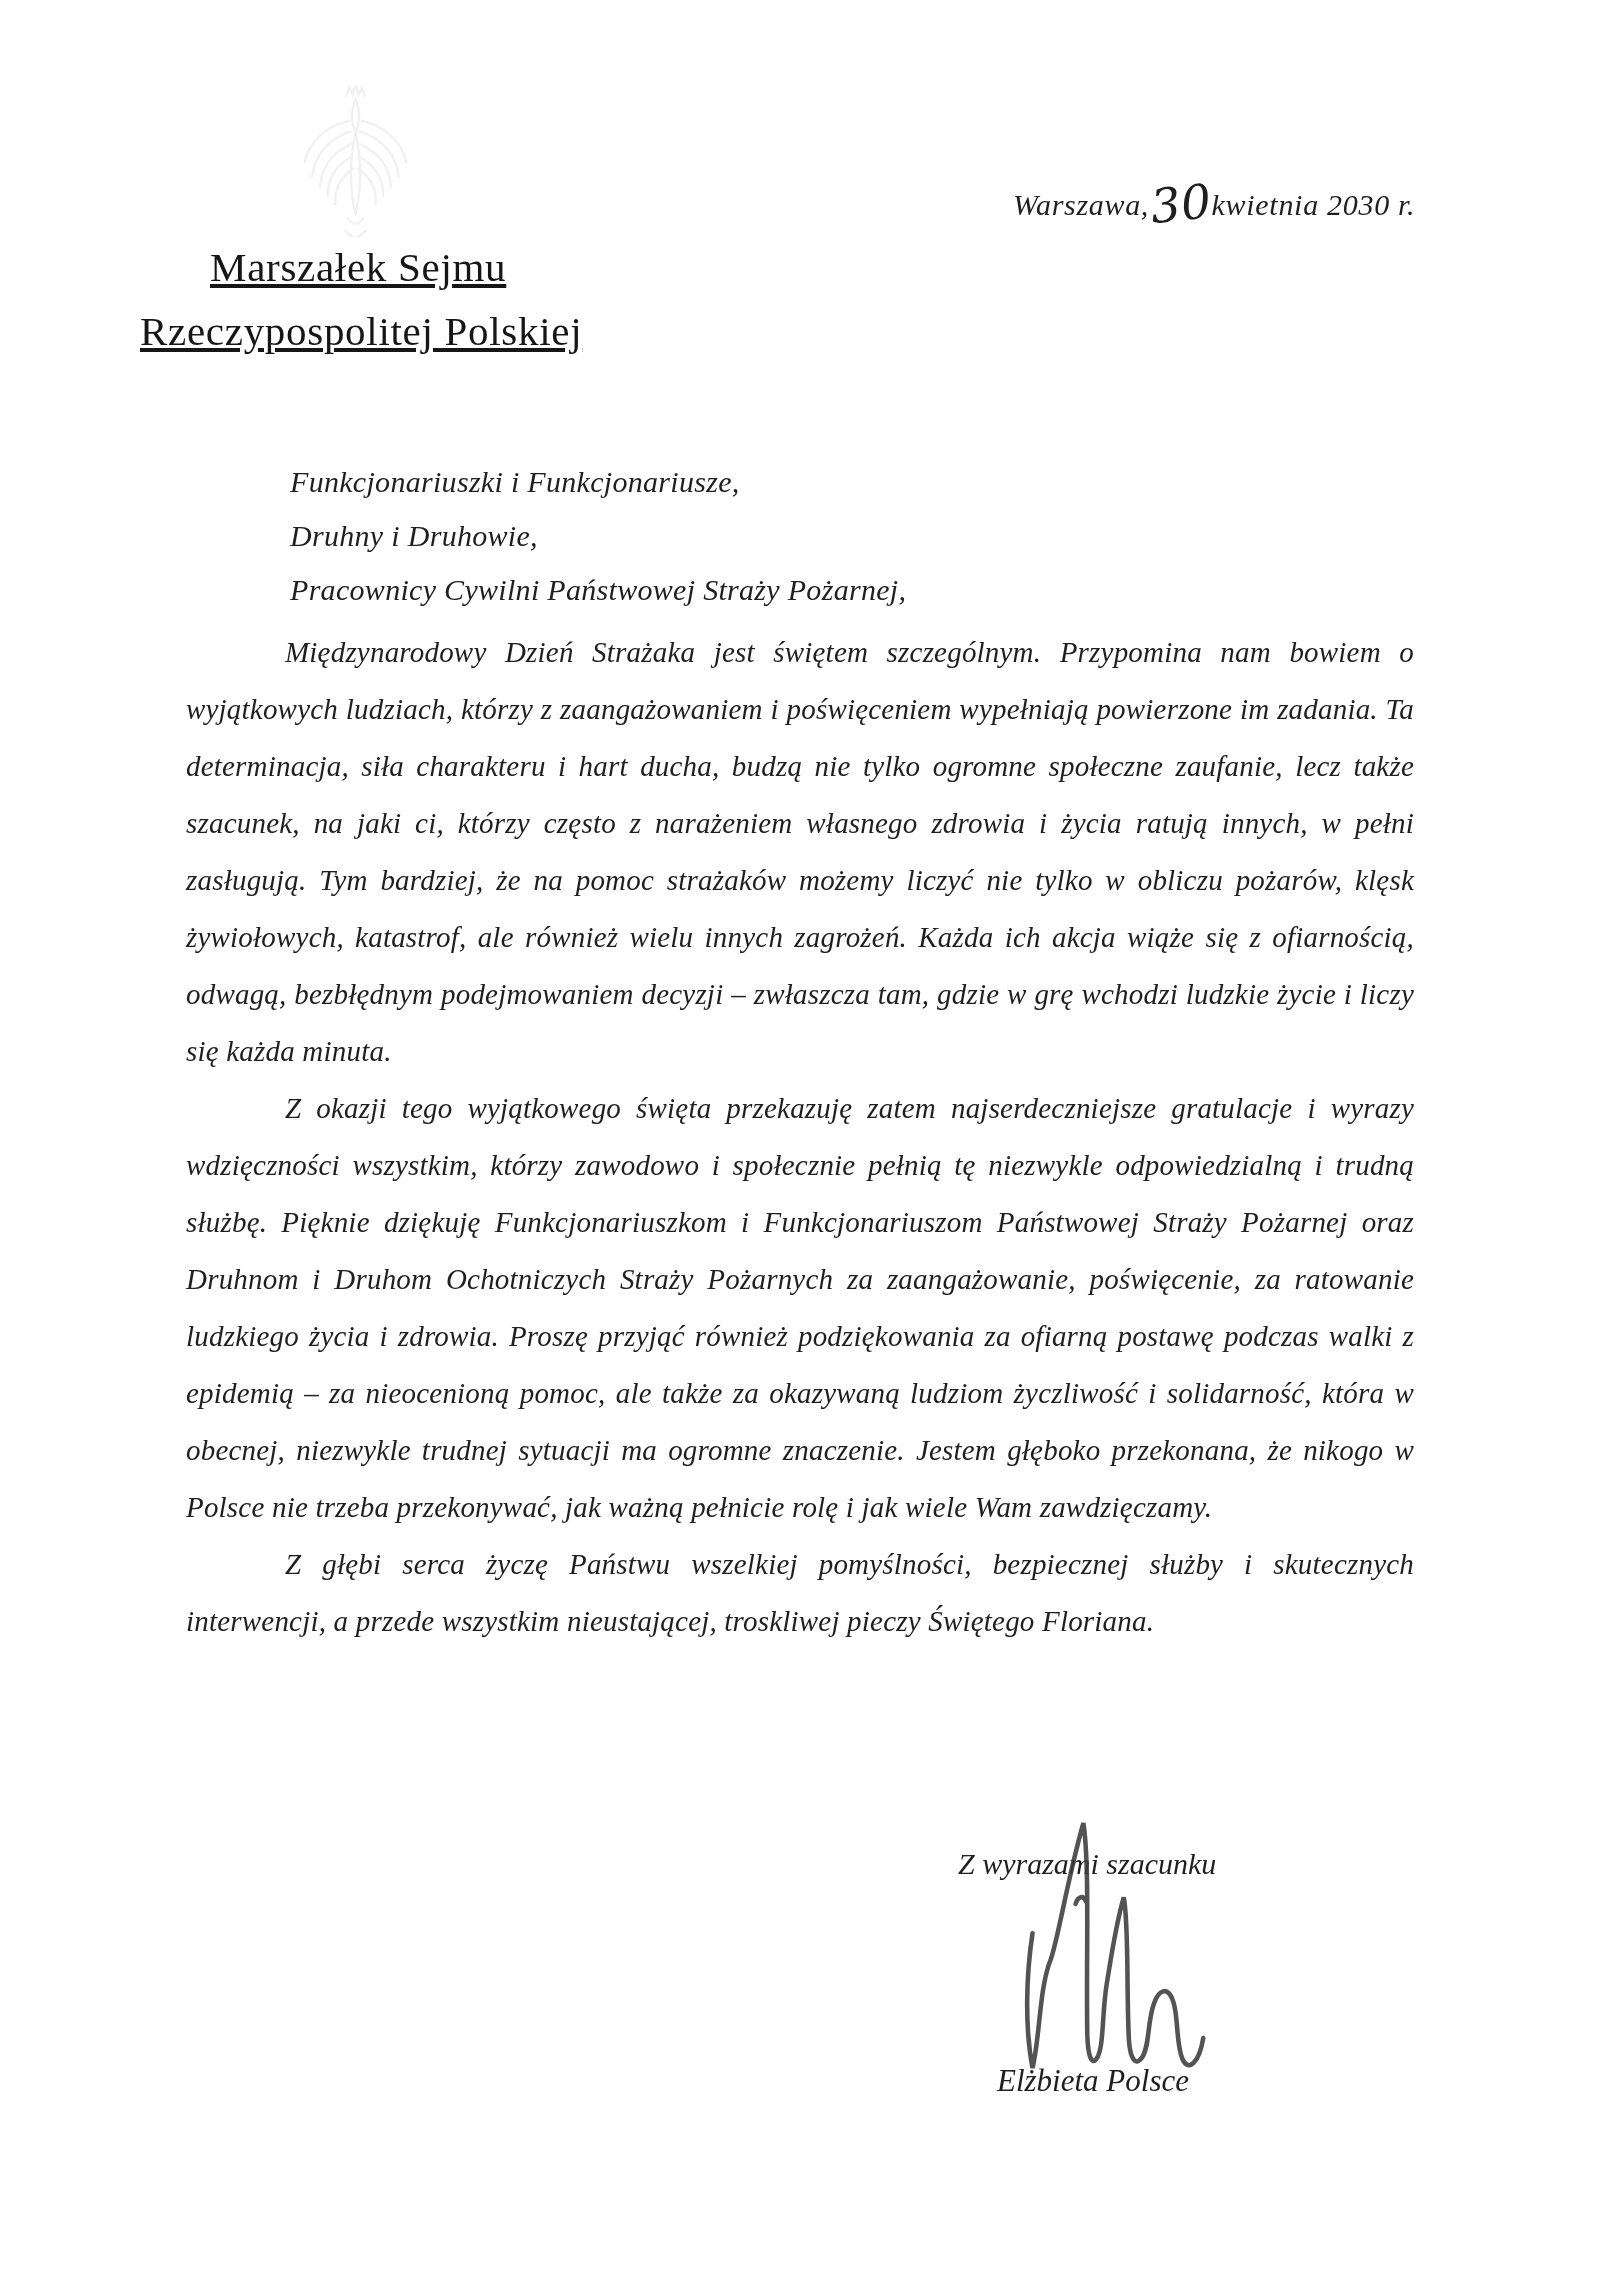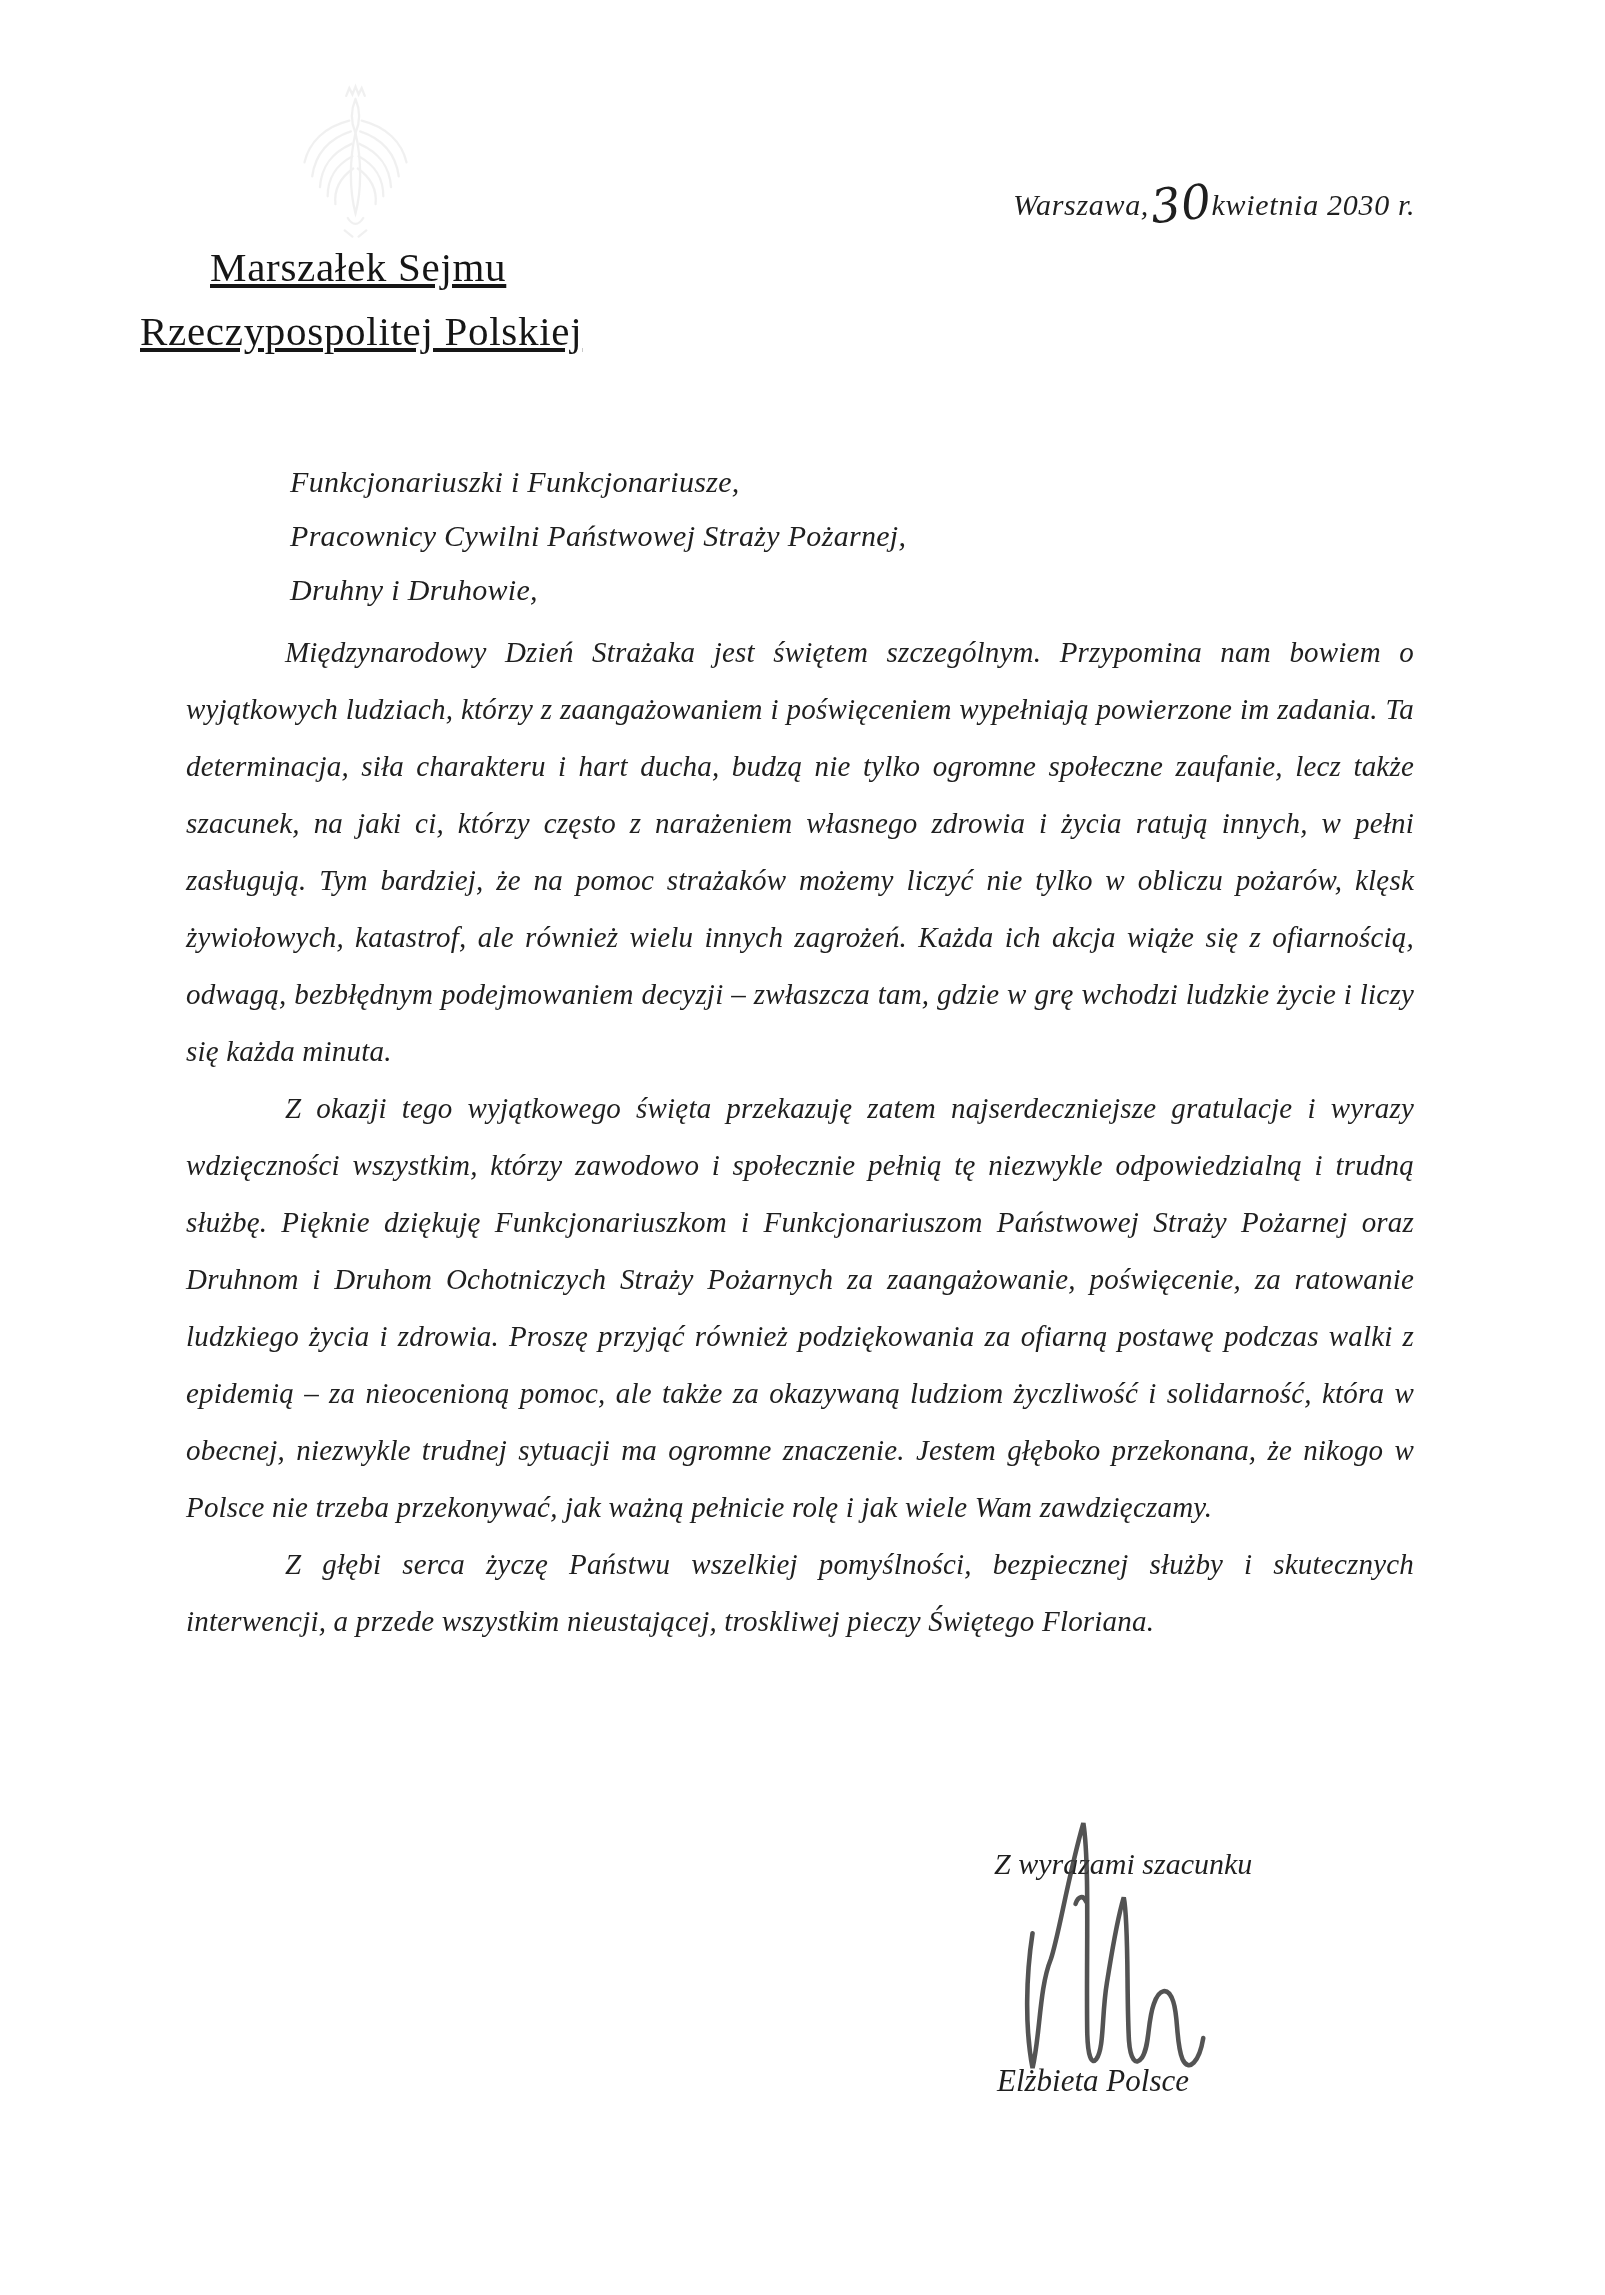--- a/index.html
+++ b/index.html
@@ -89,21 +89,20 @@
   }
 
   
   .closing {
     position: absolute;
     left: 958px;
     top: 1847px;
     font-style: italic;
     font-size: 30px;
     white-space: nowrap;
-    margin-left: 36px;
   }
   .signature-svg {
     position: absolute;
     left: 1013px;
     top: 1819px;
     width: 215px;
     height: 261px;
   }
   .signature-name {
     position: absolute;
@@ -148,22 +147,22 @@
     <span>Warszawa,</span><span class="date-day">30</span><span>kwietnia 2030 r.</span>
   </div>
 
   <div class="sender">
     <div class="sender-line1">Marszałek Sejmu</div>
     <div class="sender-line2">Rzeczypospolitej Polskiej</div>
   </div>
 
   <div class="salutation">
     <div>Funkcjonariuszki i Funkcjonariusze,</div>
+    <div>Druhny i Druhowie,</div>
     <div>Pracownicy Cywilni Państwowej Straży Pożarnej,</div>
-    <div>Druhny i Druhowie,</div>
   </div>
 
   <div class="body-text">
     <p>Międzynarodowy Dzień Strażaka jest świętem szczególnym. Przypomina nam bowiem o wyjątkowych ludziach, którzy z zaangażowaniem i poświęceniem wypełniają powierzone im zadania. Ta determinacja, siła charakteru i hart ducha, budzą nie tylko ogromne społeczne zaufanie, lecz także szacunek, na jaki ci, którzy często z narażeniem własnego zdrowia i życia ratują innych, w pełni zasługują. Tym bardziej, że na pomoc strażaków możemy liczyć nie tylko w obliczu pożarów, klęsk żywiołowych, katastrof, ale również wielu innych zagrożeń. Każda ich akcja wiąże się z ofiarnością, odwagą, bezbłędnym podejmowaniem decyzji – zwłaszcza tam, gdzie w grę wchodzi ludzkie życie i liczy się każda minuta.</p>
     <p>Z okazji tego wyjątkowego święta przekazuję zatem najserdeczniejsze gratulacje i wyrazy wdzięczności wszystkim, którzy zawodowo i społecznie pełnią tę niezwykle odpowiedzialną i trudną służbę. Pięknie dziękuję Funkcjonariuszkom i Funkcjonariuszom Państwowej Straży Pożarnej oraz Druhnom i Druhom Ochotniczych Straży Pożarnych za zaangażowanie, poświęcenie, za ratowanie ludzkiego życia i zdrowia. Proszę przyjąć również podziękowania za ofiarną postawę podczas walki z epidemią – za nieocenioną pomoc, ale także za okazywaną ludziom życzliwość i solidarność, która w obecnej, niezwykle trudnej sytuacji ma ogromne znaczenie. Jestem głęboko przekonana, że nikogo w Polsce nie trzeba przekonywać, jak ważną pełnicie rolę i jak wiele Wam zawdzięczamy.</p>
     <p>Z głębi serca życzę Państwu wszelkiej pomyślności, bezpiecznej służby i skutecznych interwencji, a przede wszystkim nieustającej, troskliwej pieczy Świętego Floriana.</p>
   </div>
 
   <div class="closing">Z wyrazami szacunku</div>
 

